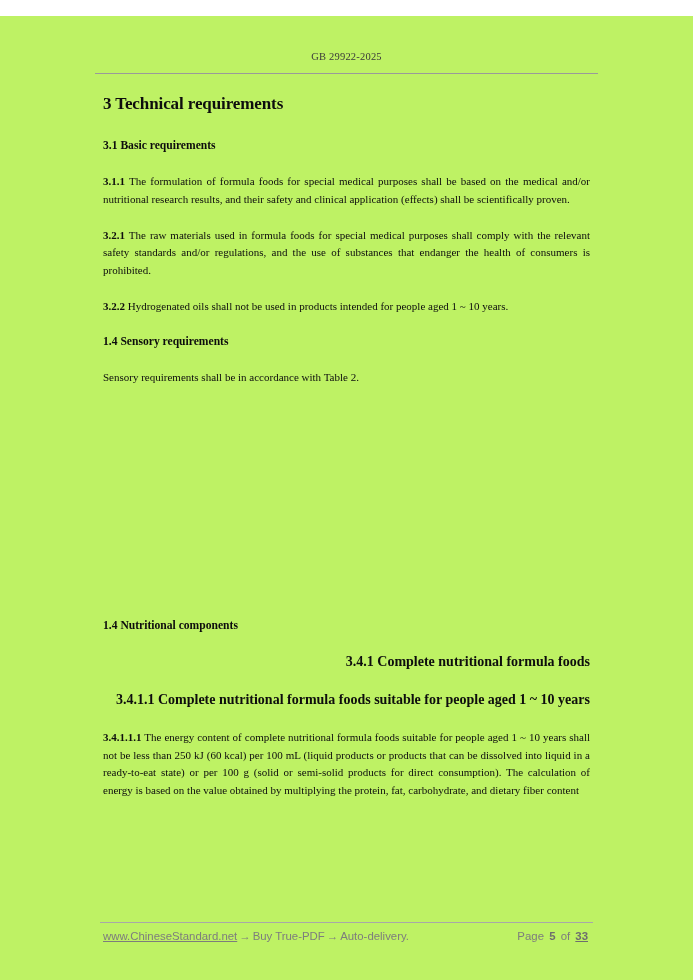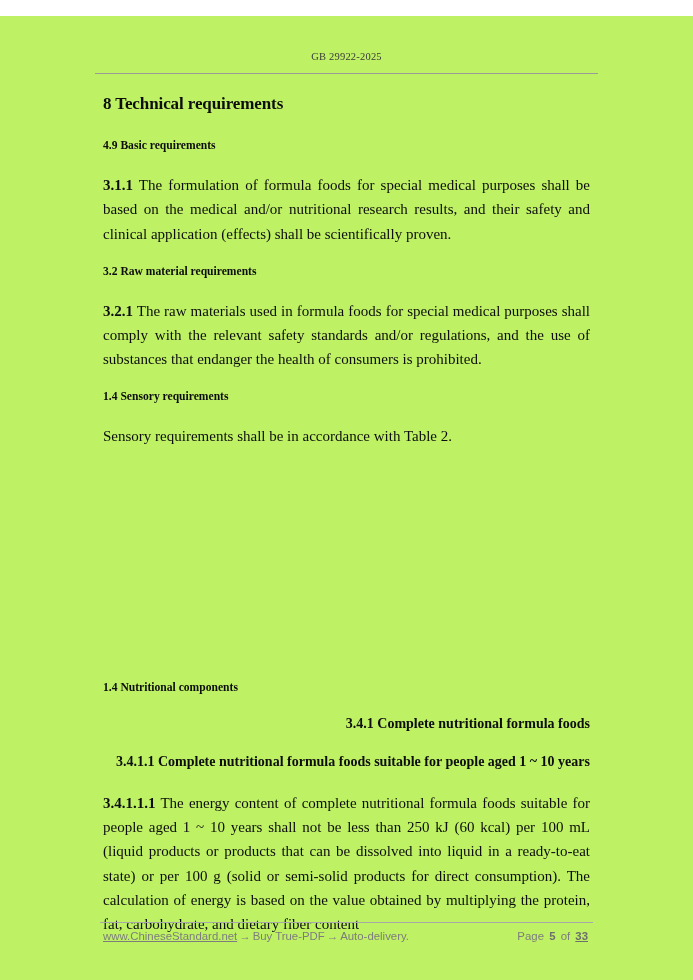--- a/index.html
+++ b/index.html
@@ -71,21 +71,21 @@
 
   h3.sub-head {
     font-size: 14px;
     font-weight: bold;
     margin: 0 0 19px 0;
     line-height: 1.35;
     text-align: right;
   }
 
   p.body-par {
-    font-size: 15px;
+    font-size: 11px;
     line-height: 1.62;
     margin: 0 0 18px 0;
     text-align: justify;
     text-justify: inter-word;
     hyphens: none;
   }
   p.body-par:last-child { margin-bottom: 0; }
   p.body-par .num {
     font-weight: bold;
   }
@@ -147,35 +147,37 @@
 
 <div class="page">
 
   <div class="page-header">
     <span class="hdr-text">GB 29922-2025</span>
   </div>
   <div class="rule-top"></div>
 
   <div class="content">
 
-    <h1 class="doc-title">8 Technical requirements</h1>
-
-    <h2 class="sec-head">4.9 Basic requirements</h2>
+    <h1 class="doc-title">3 Technical requirements</h1>
+
+    <h2 class="sec-head">3.1 Basic requirements</h2>
 
     <p class="body-par">
       <span class="num">3.1.1</span><span class="txt"> The formulation of formula foods for special medical purposes shall be based on the medical and/or nutritional research results, and their safety and clinical application (effects) shall be scientifically proven.</span>
     </p>
 
 
-    <h2 class="sec-head">3.2 Raw material requirements</h2>
 
     <p class="body-par">
       <span class="num">3.2.1</span><span class="txt"> The raw materials used in formula foods for special medical purposes shall comply with the relevant safety standards and/or regulations, and the use of substances that endanger the health of consumers is prohibited.</span>
     </p>
 
+    <p class="body-par">
+      <span class="num">3.2.2</span><span class="txt"> Hydrogenated oils shall not be used in products intended for people aged 1 ~ 10 years.</span>
+    </p>
 
     <h2 class="sec-head">1.4 Sensory requirements</h2>
 
     <p class="body-par">
       <span class="txt">Sensory requirements shall be in accordance with Table 2.</span>
     </p>
 
     <div class="table-gap"></div>
 
     <h2 class="sec-head block-b">1.4 Nutritional components</h2>

